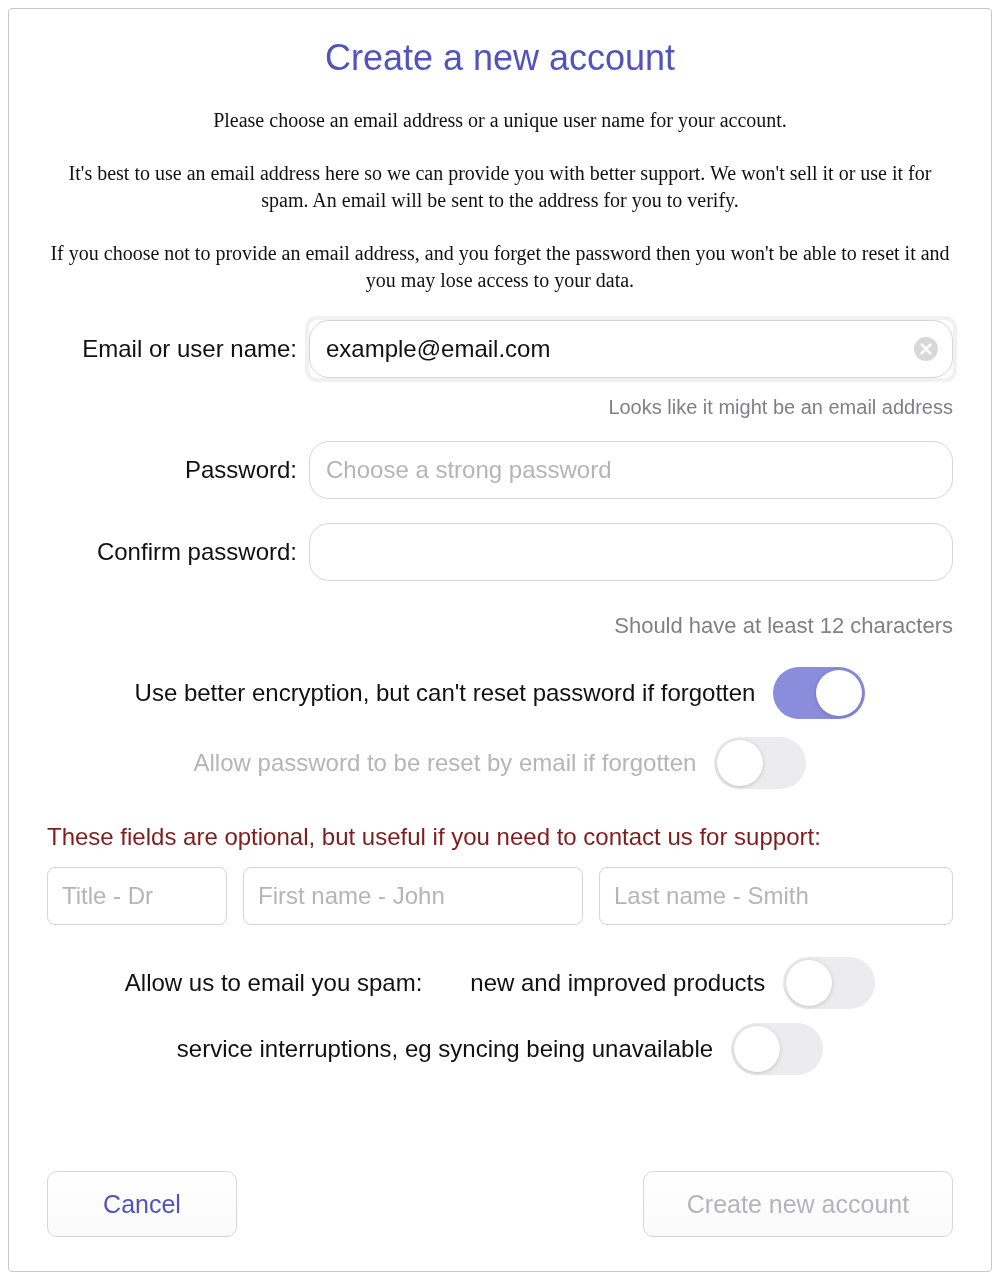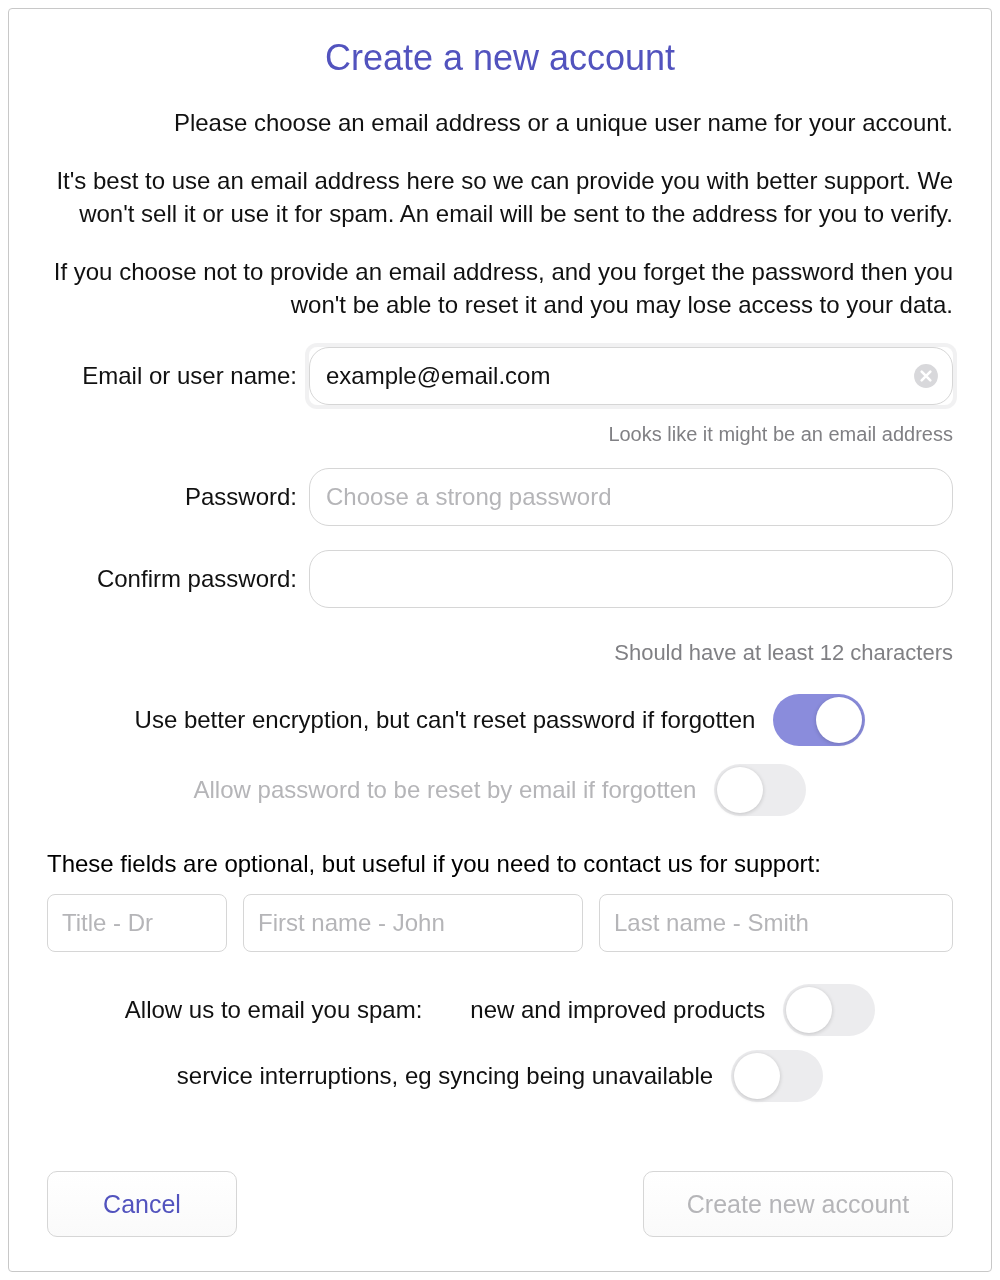--- a/index.html
+++ b/index.html
@@ -25,24 +25,25 @@
     background: #ffffff;
   }
   .title {
     font-size: 36px;
     color: #5253be;
     text-align: center;
     font-weight: 400;
     margin-bottom: 28px;
   }
   .intro {
-    font-size: 24px;
-    color: #111;
-    text-align: right;
+    font-size: 20px;
+    color: #111;
+    text-align: center;
     line-height: 1.35;
+    font-family: Liberation Serif, serif;
   }
   .intro p {
     margin-bottom: 26px;
   }
   .field-row {
     display: flex;
     align-items: center;
     margin-bottom: 10px;
   }
   .field-label {
@@ -136,21 +137,21 @@
     box-shadow: 0 1px 4px rgba(0,0,0,0.18);
   }
   .toggle.on .toggle-knob {
     right: 3px;
   }
   .toggle.off .toggle-knob {
     left: 3px;
   }
   .optional-heading {
     font-size: 24px;
-    color: #000000;
+    color: #7f1d1d;
     margin-top: 16px;
     margin-bottom: 16px;
   }
   .name-row {
     display: flex;
     gap: 16px;
     margin-bottom: 32px;
   }
   .name-input {
     height: 58px;

